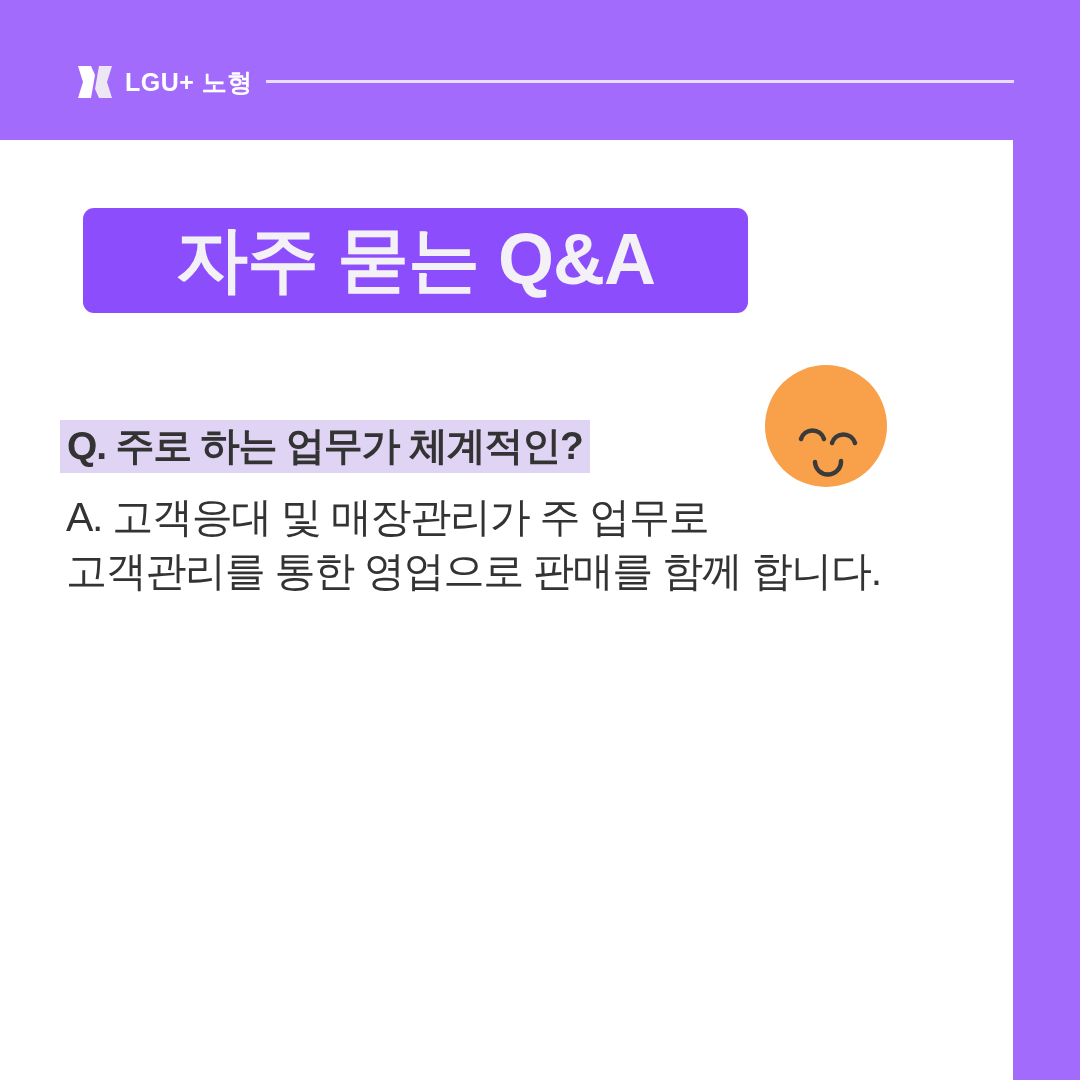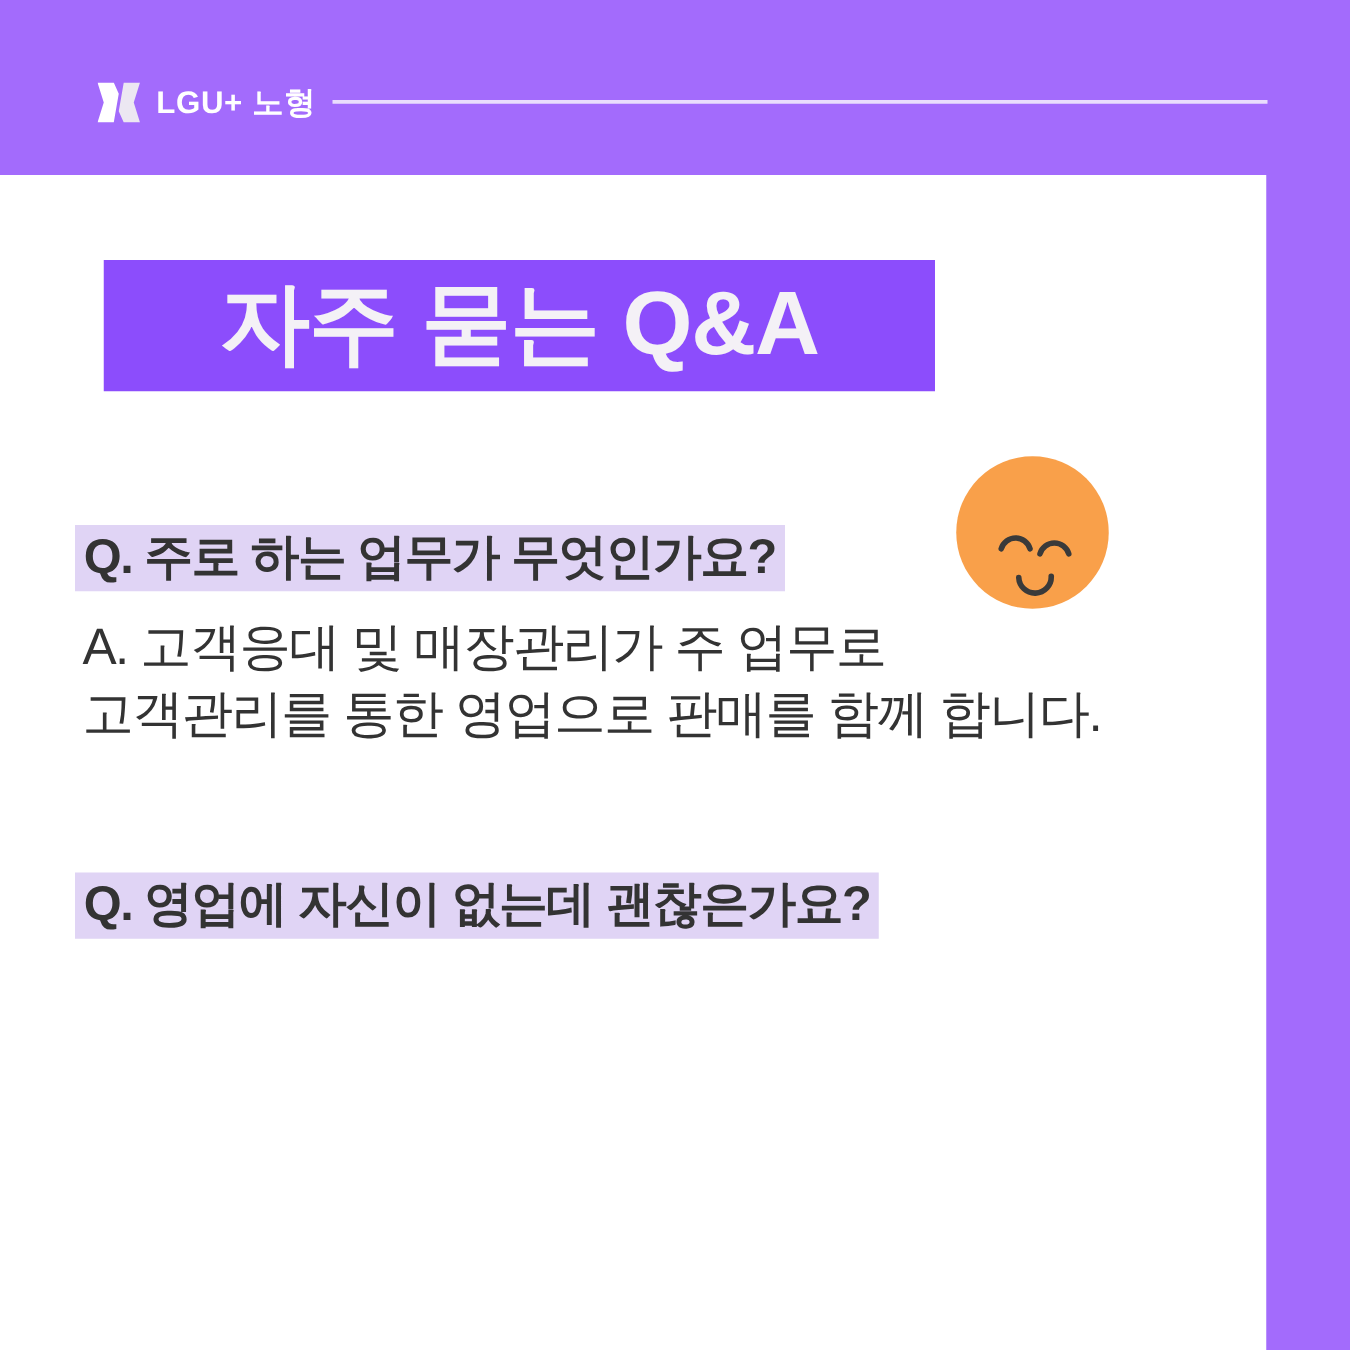--- a/index.html
+++ b/index.html
@@ -72,20 +72,21 @@
   #title-box {
     position: absolute;
     left: 83px;
     top: 208px;
     width: 665px;
     height: 105px;
     background: #8c4dfc;
     display: flex;
     align-items: center;
     justify-content: center;
+    border-radius: 11px;
   }
   #title-text {
     color: #f4f1f6;
     font-size: 72px;
     font-weight: bold;
     line-height: 1;
     letter-spacing: -1px;
     white-space: nowrap;
     margin-top: -4px;
   }
@@ -164,22 +165,21 @@
   <div id="smiley">
     <div id="smiley-circle"></div>
     <svg id="smiley-face" viewBox="0 0 122 122">
       <path d="M36 74 A12 12 0 0 1 59 74" fill="none" stroke="#3a3a3a" stroke-width="4.5" stroke-linecap="round"></path>
       <path d="M67 78 A12 12 0 0 1 90 78" fill="none" stroke="#3a3a3a" stroke-width="4.5" stroke-linecap="round"></path>
       <path d="M50 97 A13 13 0 0 0 76 96" fill="none" stroke="#3a3a3a" stroke-width="4.5" stroke-linecap="round"></path>
     </svg>
   </div>
 
   <div class="qa-block" id="qa-1">
-    <div class="q-line">Q. 주로 하는 업무가 무엇인가요?</div>
+    <div class="q-line">Q. 주로 하는 업무가 체계적인?</div>
     <div class="a-text">A. 고객응대 및 매장관리가 주 업무로
 고객관리를 통한 영업으로 판매를 함께 합니다.</div>
   </div>
 
   <div class="qa-block" id="qa-2">
-    <div class="q-line">Q. 영업에 자신이 없는데 괜찮은가요?</div>
   </div>
 
 </div>
 
 </body></html>

